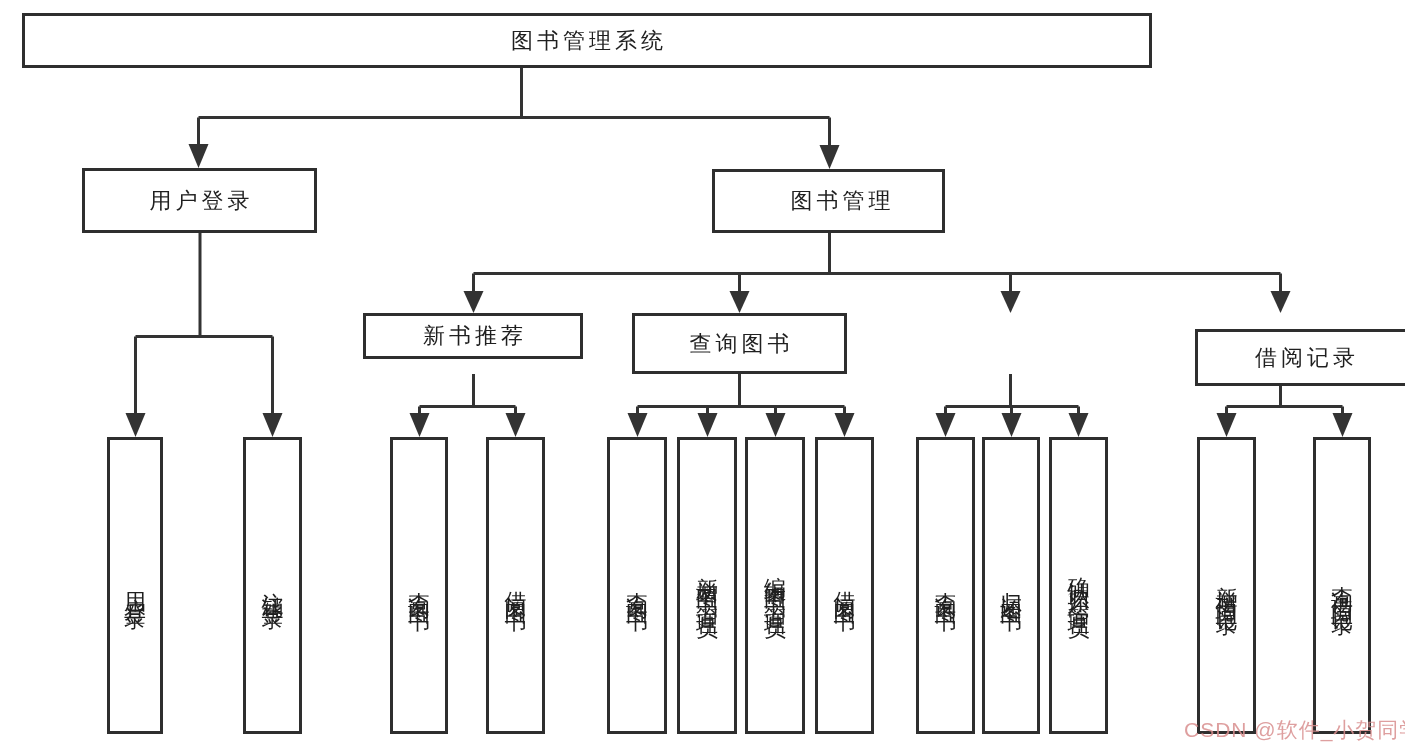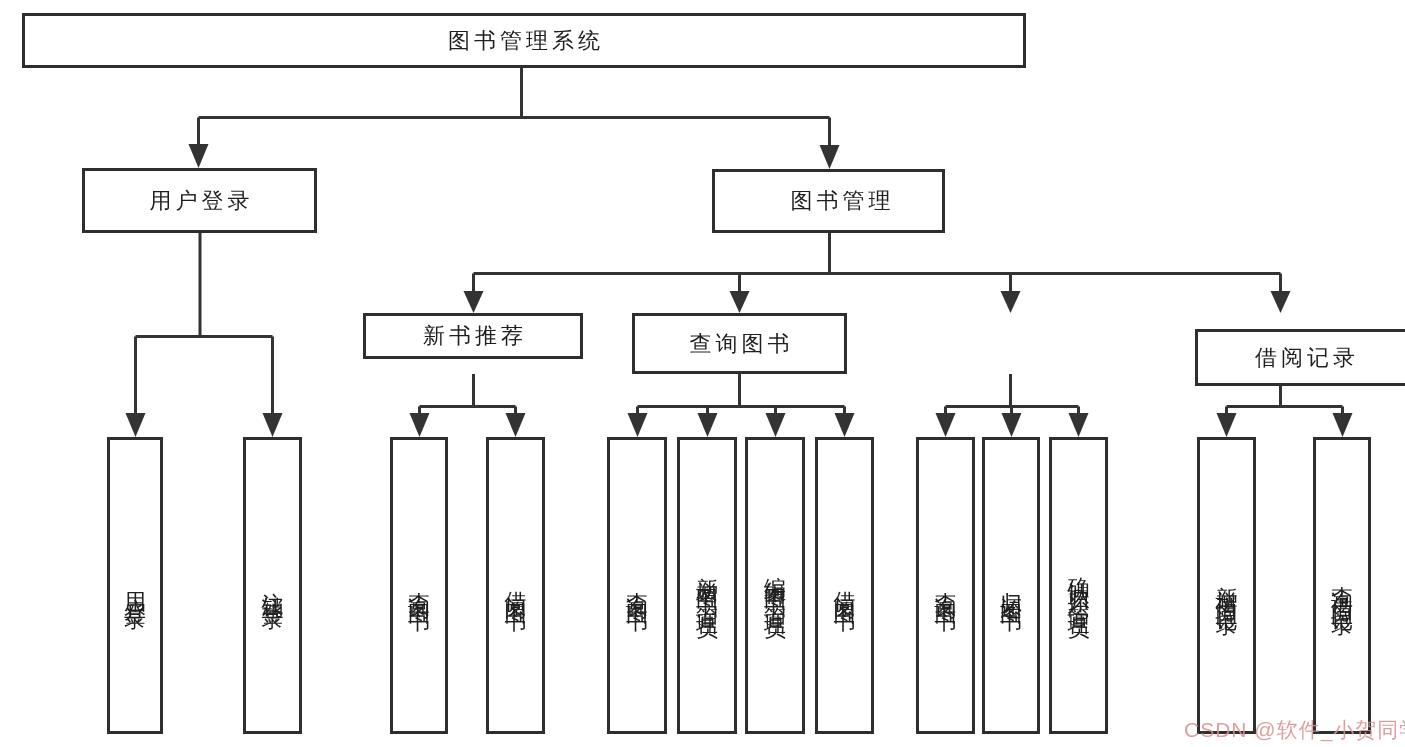--- a/index.html
+++ b/index.html
@@ -127,21 +127,21 @@
       <polygon points="765.5,413 785.5,413 775.5,437"></polygon>
       <polygon points="834.5,413 854.5,413 844.5,437"></polygon>
       <polygon points="935.5,413 955.5,413 945.5,437"></polygon>
       <polygon points="1001.5,413 1021.5,413 1011.5,437"></polygon>
       <polygon points="1068.5,413 1088.5,413 1078.5,437"></polygon>
       <polygon points="1216.5,413 1236.5,413 1226.5,437"></polygon>
       <polygon points="1332.5,413 1352.5,413 1342.5,437"></polygon>
     </g>
   </svg>
 
-  <div class="node h-label" style="left:22px; top:13px; width:1004px; height:55px;">
+  <div class="node h-label" style="left:22px; top:13px; width:1130px; height:55px;">
     <span>图书管理系统</span>
   </div>
 
   <div class="node h-label" style="left:82px; top:168px; width:235px; height:65px;">
     <span>用户登录</span>
   </div>
   <div class="node h-label" style="left:712px; top:169px; width:233px; height:64px;padding-left:24px;">
     <span>图书管理</span>
   </div>
 

